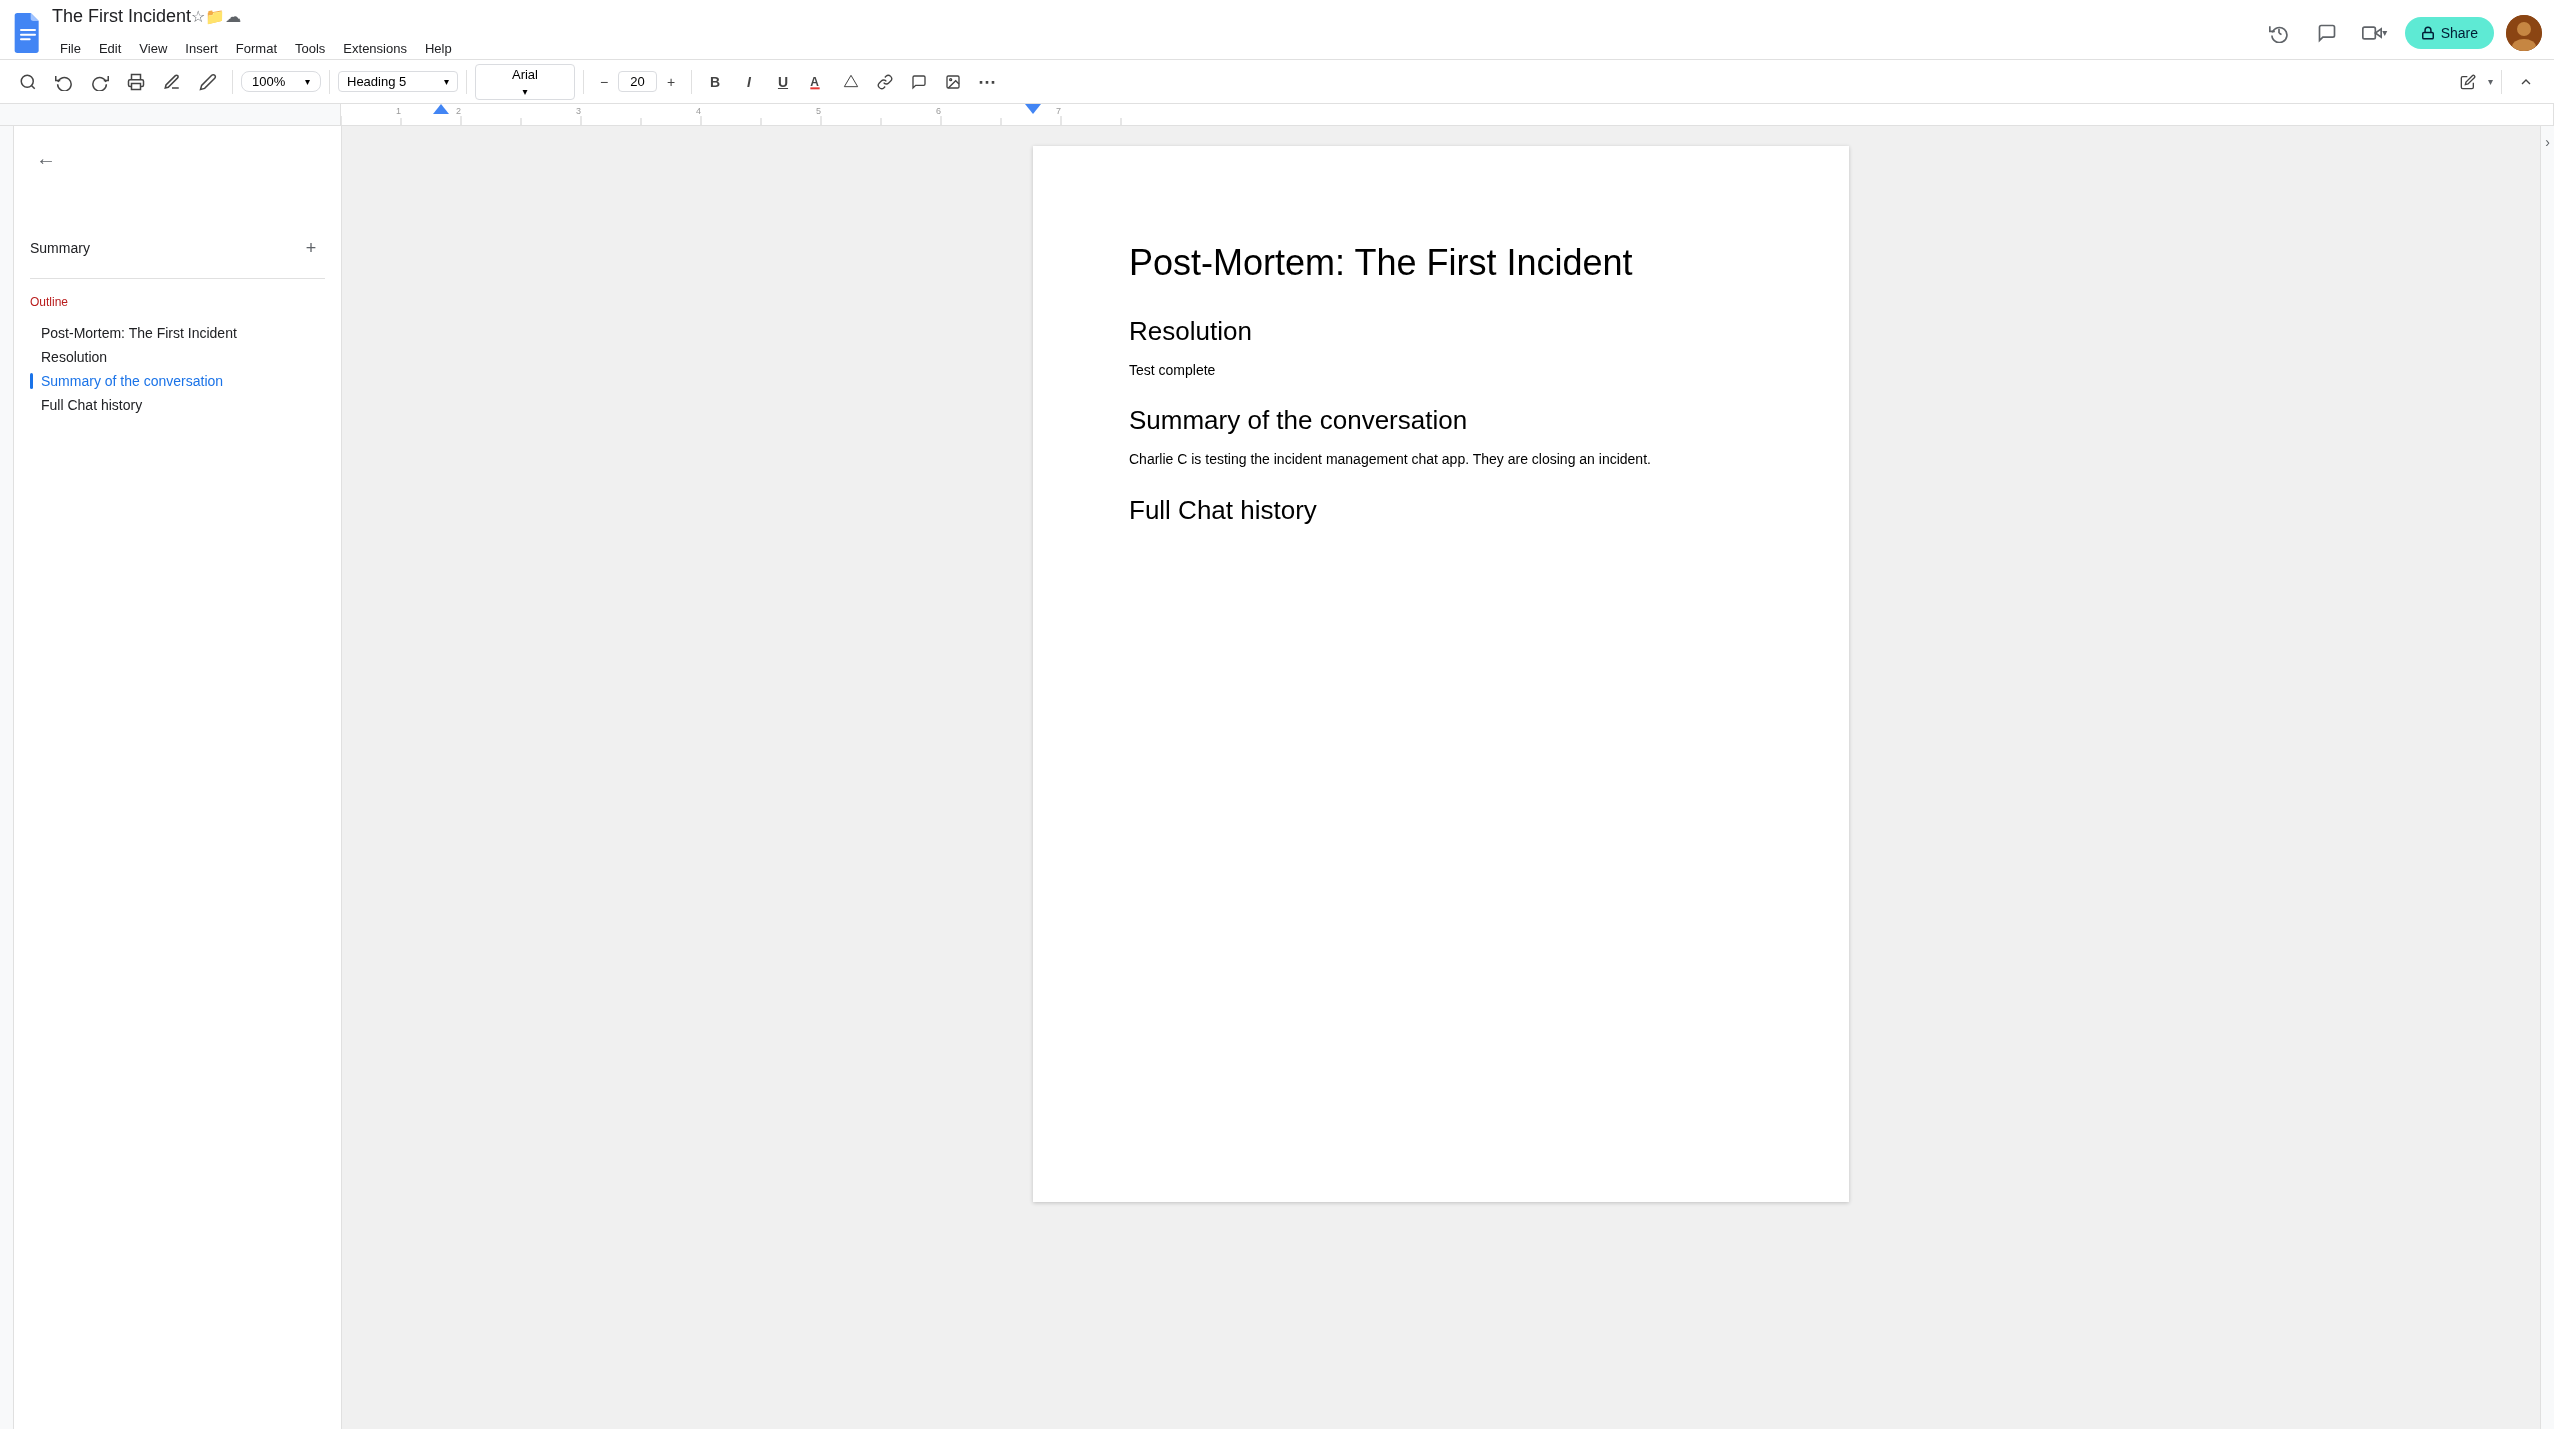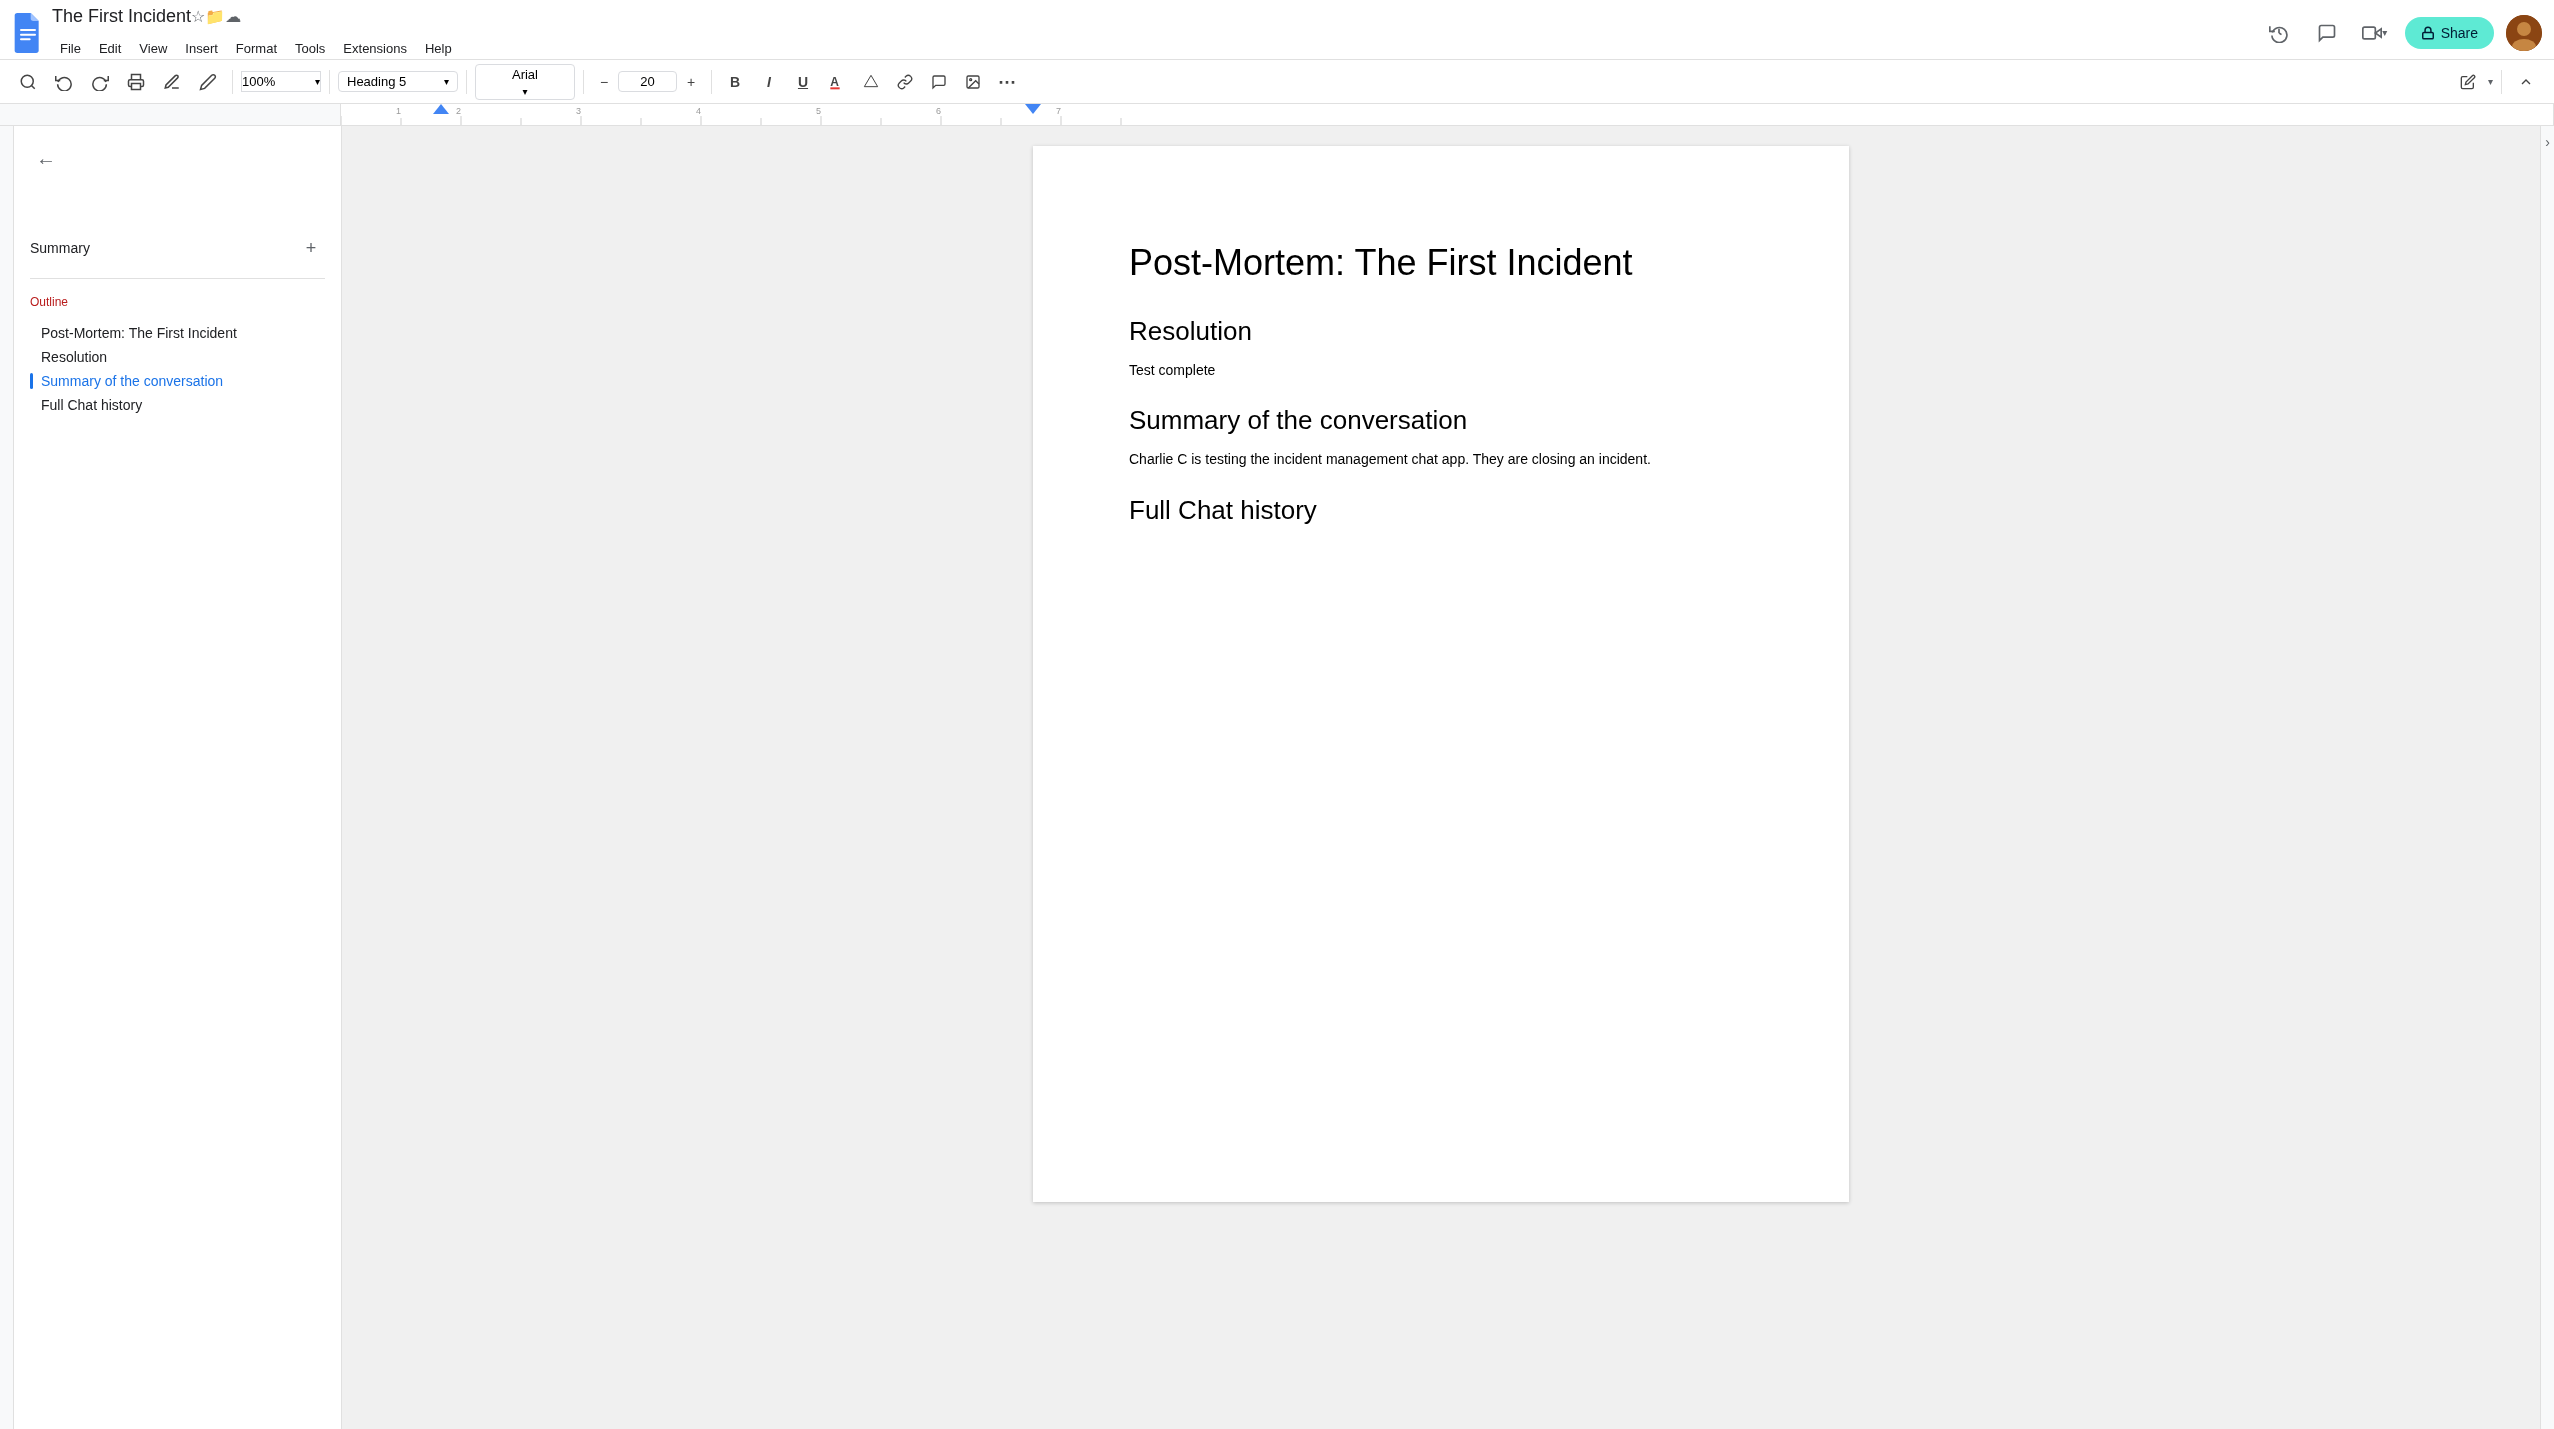--- a/index.html
+++ b/index.html
@@ -120,22 +120,22 @@
     .toolbar-divider {
       width: 1px;
       height: 24px;
       background: #e0e0e0;
       margin: 0 4px;
     }
     .zoom-control {
       display: flex;
       align-items: center;
       border: 1px solid #dadce0;
-      border-radius: 0;
-      padding: 2px 0;
+      border-radius: 8px;
+      padding: 2px 10px;
       font-size: 13px;
       cursor: pointer;
       gap: 4px;
       min-width: 80px;
       justify-content: space-between;
     }
     .style-selector {
       display: flex;
       align-items: center;
       border: 1px solid #dadce0;
@@ -163,21 +163,21 @@
     .font-size-control {
       display: flex;
       align-items: center;
       gap: 2px;
     }
     .font-size-box {
       border: 1px solid #dadce0;
       border-radius: 4px;
       padding: 2px 6px;
       font-size: 13px;
-      width: 59px;
+      width: 39px;
       text-align: center;
     }
     .font-size-btn {
       width: 24px;
       height: 24px;
       display: flex;
       align-items: center;
       justify-content: center;
       cursor: pointer;
       color: #444;

